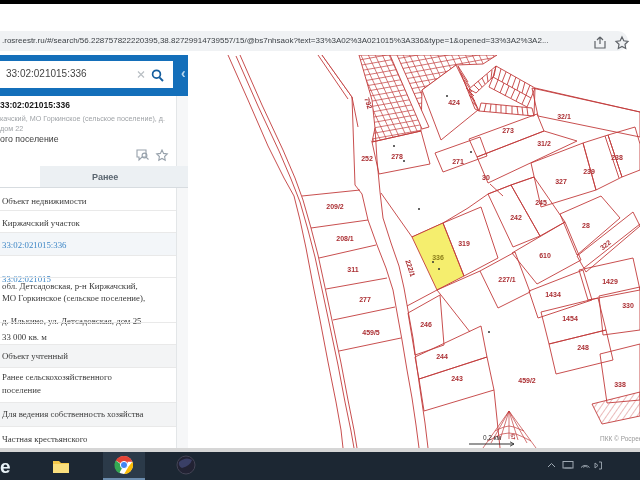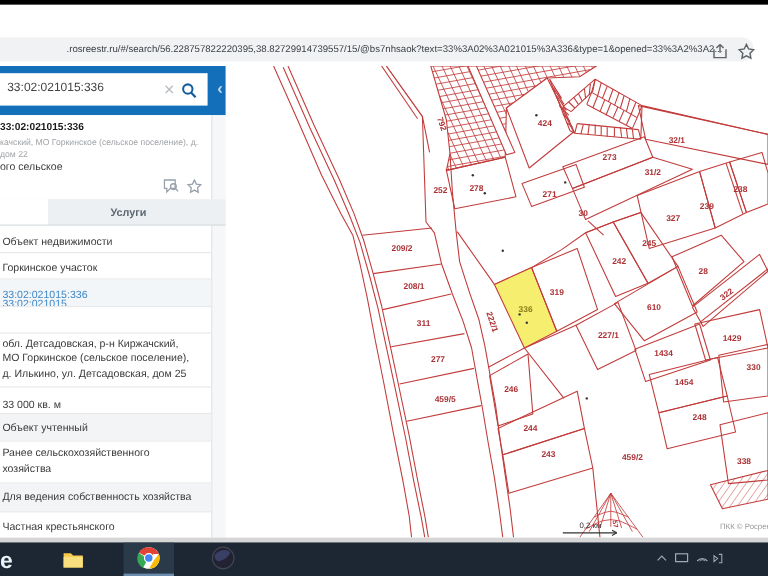--- a/index.html
+++ b/index.html
@@ -2,35 +2,35 @@
 <html><head><meta charset="utf-8">
 <style>
 html,body{margin:0;padding:0;}
 body{width:640px;height:480px;overflow:hidden;position:relative;font-family:"Liberation Sans",sans-serif;background:#fff;}
 .abs{position:absolute;}
 
 #blackbar{left:0;top:0;width:640px;height:4px;background:#000;}
 #tabzone{left:0;top:4px;width:640px;height:26px;background:#fff;}
 #addrbar{left:0;top:30px;width:640px;height:25px;background:#fff;}
 #pill{left:-20px;top:31px;width:648px;height:20px;background:#f0f2f4;border-radius:11px;}
-#url{left:2px;top:36px;width:600px;font-size:8px;color:#3a3f44;white-space:nowrap;overflow:hidden;text-align:right;}
+#url{left:2px;top:36px;width:600px;font-size:8px;color:#3a3f44;white-space:nowrap;overflow:hidden;}
 
 #bluehdr{left:0;top:55px;width:188px;height:41px;background:#146fba;}
 #searchbox{left:-8px;top:61px;width:181px;height:27px;background:#fff;}
 #searchtext{left:6px;top:68px;font-size:10px;color:#444;}
 #panelbody{left:0;top:96px;width:176px;height:352px;background:#fff;}
 #gutter{left:176px;top:96px;width:12px;height:352px;background:#f6f7f8;border-left:1px solid #e3e6e8;box-sizing:border-box;}
 .ttl{left:0;top:100px;font-size:8.5px;font-weight:bold;color:#1a1a1a;letter-spacing:0px;}
 .addr{left:0;font-size:7.2px;color:#a0a4a8;white-space:nowrap;text-align:center;}
 .use{left:0;top:134px;font-size:8.8px;color:#3c3c3c;}
 #tabbar{left:0;top:166px;width:188px;height:21px;background:#ecf0f3;border-bottom:1px solid #d7dce0;}
 #tab1{left:0;top:166px;width:40px;height:21px;background:#fff;}
 #tabusl{left:92px;top:172px;font-size:9px;color:#5b6670;font-weight:bold;}
 .row{left:0;width:176px;position:absolute;}
-.rowtext{position:absolute;left:2px;font-size:8.8px;color:#3a3a3a;white-space:nowrap;}
+.rowtext{position:absolute;left:2px;font-size:8.8px;color:#3a3a3a;white-space:nowrap;font-family:Liberation Serif, serif;}
 .blue{color:#3d86c6;}
 .sep{position:absolute;left:0;width:176px;height:1px;background:#e9e9e9;}
 
 #graystrip{left:0;top:448px;width:640px;height:4px;background:#d6d6d6;}
 #taskbar{left:0;top:452px;width:640px;height:28px;background:#1c2733;}
 </style></head>
 <body>
 <div id="blackbar" class="abs"></div>
 <div id="tabzone" class="abs"></div>
 <div id="addrbar" class="abs"></div>
@@ -51,47 +51,47 @@
   <path d="M2,3.5 L8,9.5 M8,3.5 L2,9.5" stroke="#b9bfc4" stroke-width="1.2"></path>
   <circle cx="20.5" cy="6.2" r="3.9" stroke="#155e9e" stroke-width="1.7" fill="none"></circle>
   <path d="M23.4,9.3 L27,13" stroke="#155e9e" stroke-width="1.9"></path>
 </svg>
 <div class="abs" style="left:181px;top:65px;color:#bcd8ee;font-size:14px;font-weight:bold">‹</div>
 <div id="panelbody" class="abs"></div>
 <div id="gutter" class="abs"></div>
 <div class="ttl abs">33:02:021015:336</div>
 <div class="addr abs" style="top:114px">качский, МО Горкинское (сельское поселение), д.</div>
 <div class="addr abs" style="top:124px">дом 22</div>
-<div class="use abs">ого сельское</div>
+<div class="use abs">ого поселение</div>
 <svg class="abs" style="left:136px;top:149px" width="34" height="13" viewBox="0 0 34 13">
  <g stroke="#97a1ab" stroke-width="1.1" fill="none">
   <path d="M1,1 L10,1 L10,8 L6,8 L3,11 L3,8 L1,8 Z"></path>
   <circle cx="8.5" cy="6.5" r="2.4"></circle>
   <path d="M10.3,8.3 L12.5,10.5"></path>
   <path d="M26,1 l1.6,3.4 3.7,.5 -2.7,2.6 .6,3.7 -3.2,-1.8 -3.2,1.8 .6,-3.7 -2.7,-2.6 3.7,-.5 z"></path>
  </g>
 </svg>
 <div id="tabbar" class="abs"></div>
 <div id="tab1" class="abs"></div>
-<div id="tabusl" class="abs">Услуги</div>
+<div id="tabusl" class="abs">Ранее</div>
 
 <div class="abs row" style="top:233px;height:22px;background:#f3f6f9"></div>
 <div class="abs row" style="top:345px;height:22px;background:#f3f4f5"></div>
 <div class="abs row" style="top:403px;height:23px;background:#f3f4f5"></div>
 <div class="rowtext" style="top:196px">Объект недвижимости</div>
-<div class="rowtext" style="top:218px">Горкинское участок</div>
+<div class="rowtext" style="top:218px">Киржачский участок</div>
 <div class="rowtext blue" style="top:240px">33:02:021015:336</div>
-<div class="rowtext blue" style="top:248px">33:02:021015</div>
+<div class="rowtext blue" style="top:274px">33:02:021015</div>
 <div class="rowtext" style="top:281px">обл. Детсадовская, р-н Киржачский,</div>
 <div class="rowtext" style="top:293px">МО Горкинское (сельское поселение),</div>
-<div class="rowtext" style="top:306px">д. Илькино, ул. Детсадовская, дом 25</div>
+<div class="rowtext" style="top:316px">д. Илькино, ул. Детсадовская, дом 25</div>
 <div class="rowtext" style="top:332px">33 000 кв. м</div>
 <div class="rowtext" style="top:351px">Объект учтенный</div>
 <div class="rowtext" style="top:372px">Ранее сельскохозяйственного</div>
-<div class="rowtext" style="top:385px">хозяйства</div>
+<div class="rowtext" style="top:385px">поселение</div>
 <div class="rowtext" style="top:409px">Для ведения собственность хозяйства</div>
 <div class="rowtext" style="top:434px">Частная крестьянского</div>
 <div class="sep" style="top:210px"></div>
 <div class="sep" style="top:232px"></div>
 <div class="sep" style="top:255px"></div>
 <div class="sep" style="top:277px"></div>
 <div class="sep" style="top:322px"></div>
 <div class="sep" style="top:344px"></div>
 <div class="sep" style="top:367px"></div>
 <div class="sep" style="top:402px"></div>

